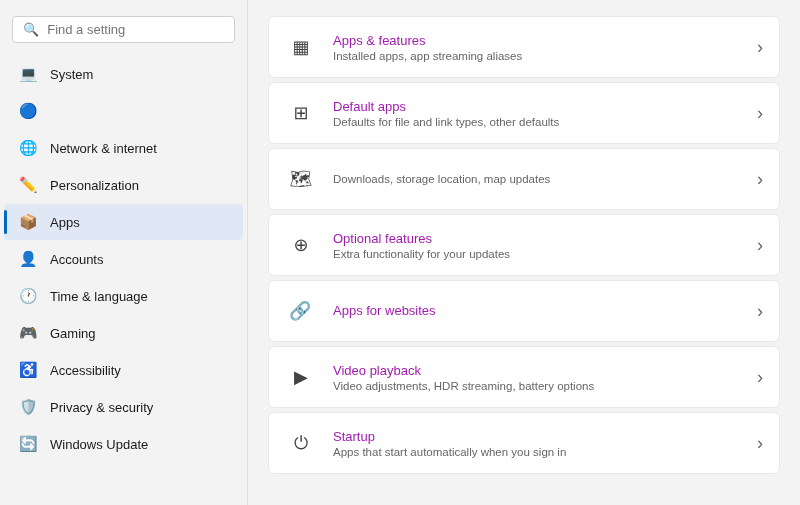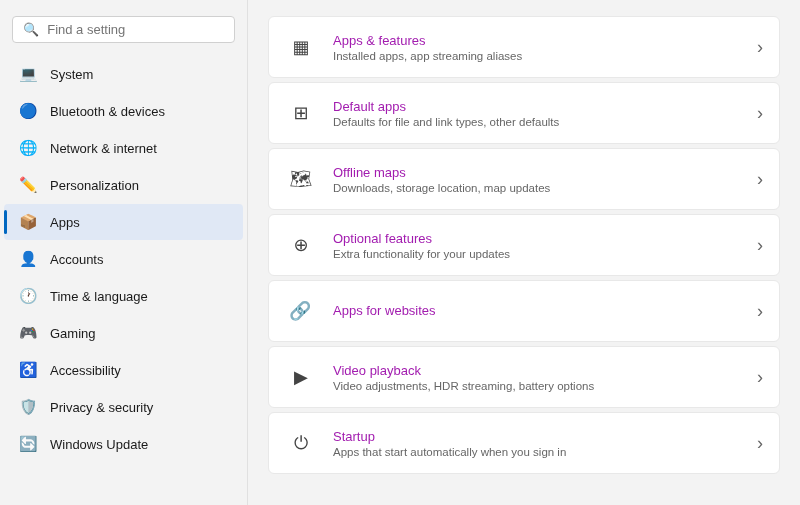--- a/index.html
+++ b/index.html
@@ -151,21 +151,20 @@
     <input type="text" placeholder="Find a setting" style="">
   </div>
 
   <div id="nav-items-container">
       <div class="nav-item">
         <span class="nav-icon">💻</span>
         <span>System</span>
       </div>
       <div class="nav-item">
         <span class="nav-icon">🔵</span>
-        <span>Bluetooth &amp; devices</span>
       </div>
       <div class="nav-item">
         <span class="nav-icon">🌐</span>
         <span>Network &amp; internet</span>
       </div>
       <div class="nav-item">
         <span class="nav-icon">✏️</span>
         <span>Personalization</span>
       </div>
       <div class="nav-item active">
@@ -213,21 +212,20 @@
         <div class="settings-item-icon">⊞</div>
         <div class="settings-item-text">
           <div class="settings-item-title">Default apps</div>
           <div class="settings-item-desc">Defaults for file and link types, other defaults</div>
         </div>
         <span class="settings-item-chevron" style="font-size: 18px;">›</span>
       </div>
       <div class="settings-item">
         <div class="settings-item-icon">🗺</div>
         <div class="settings-item-text">
-          <div class="settings-item-title">Offline maps</div>
           <div class="settings-item-desc">Downloads, storage location, map updates</div>
         </div>
         <span class="settings-item-chevron" style="font-size: 18px;">›</span>
       </div>
       <div class="settings-item">
         <div class="settings-item-icon">⊕</div>
         <div class="settings-item-text">
           <div class="settings-item-title">Optional features</div>
           <div class="settings-item-desc">Extra functionality for your updates</div>
         </div>

